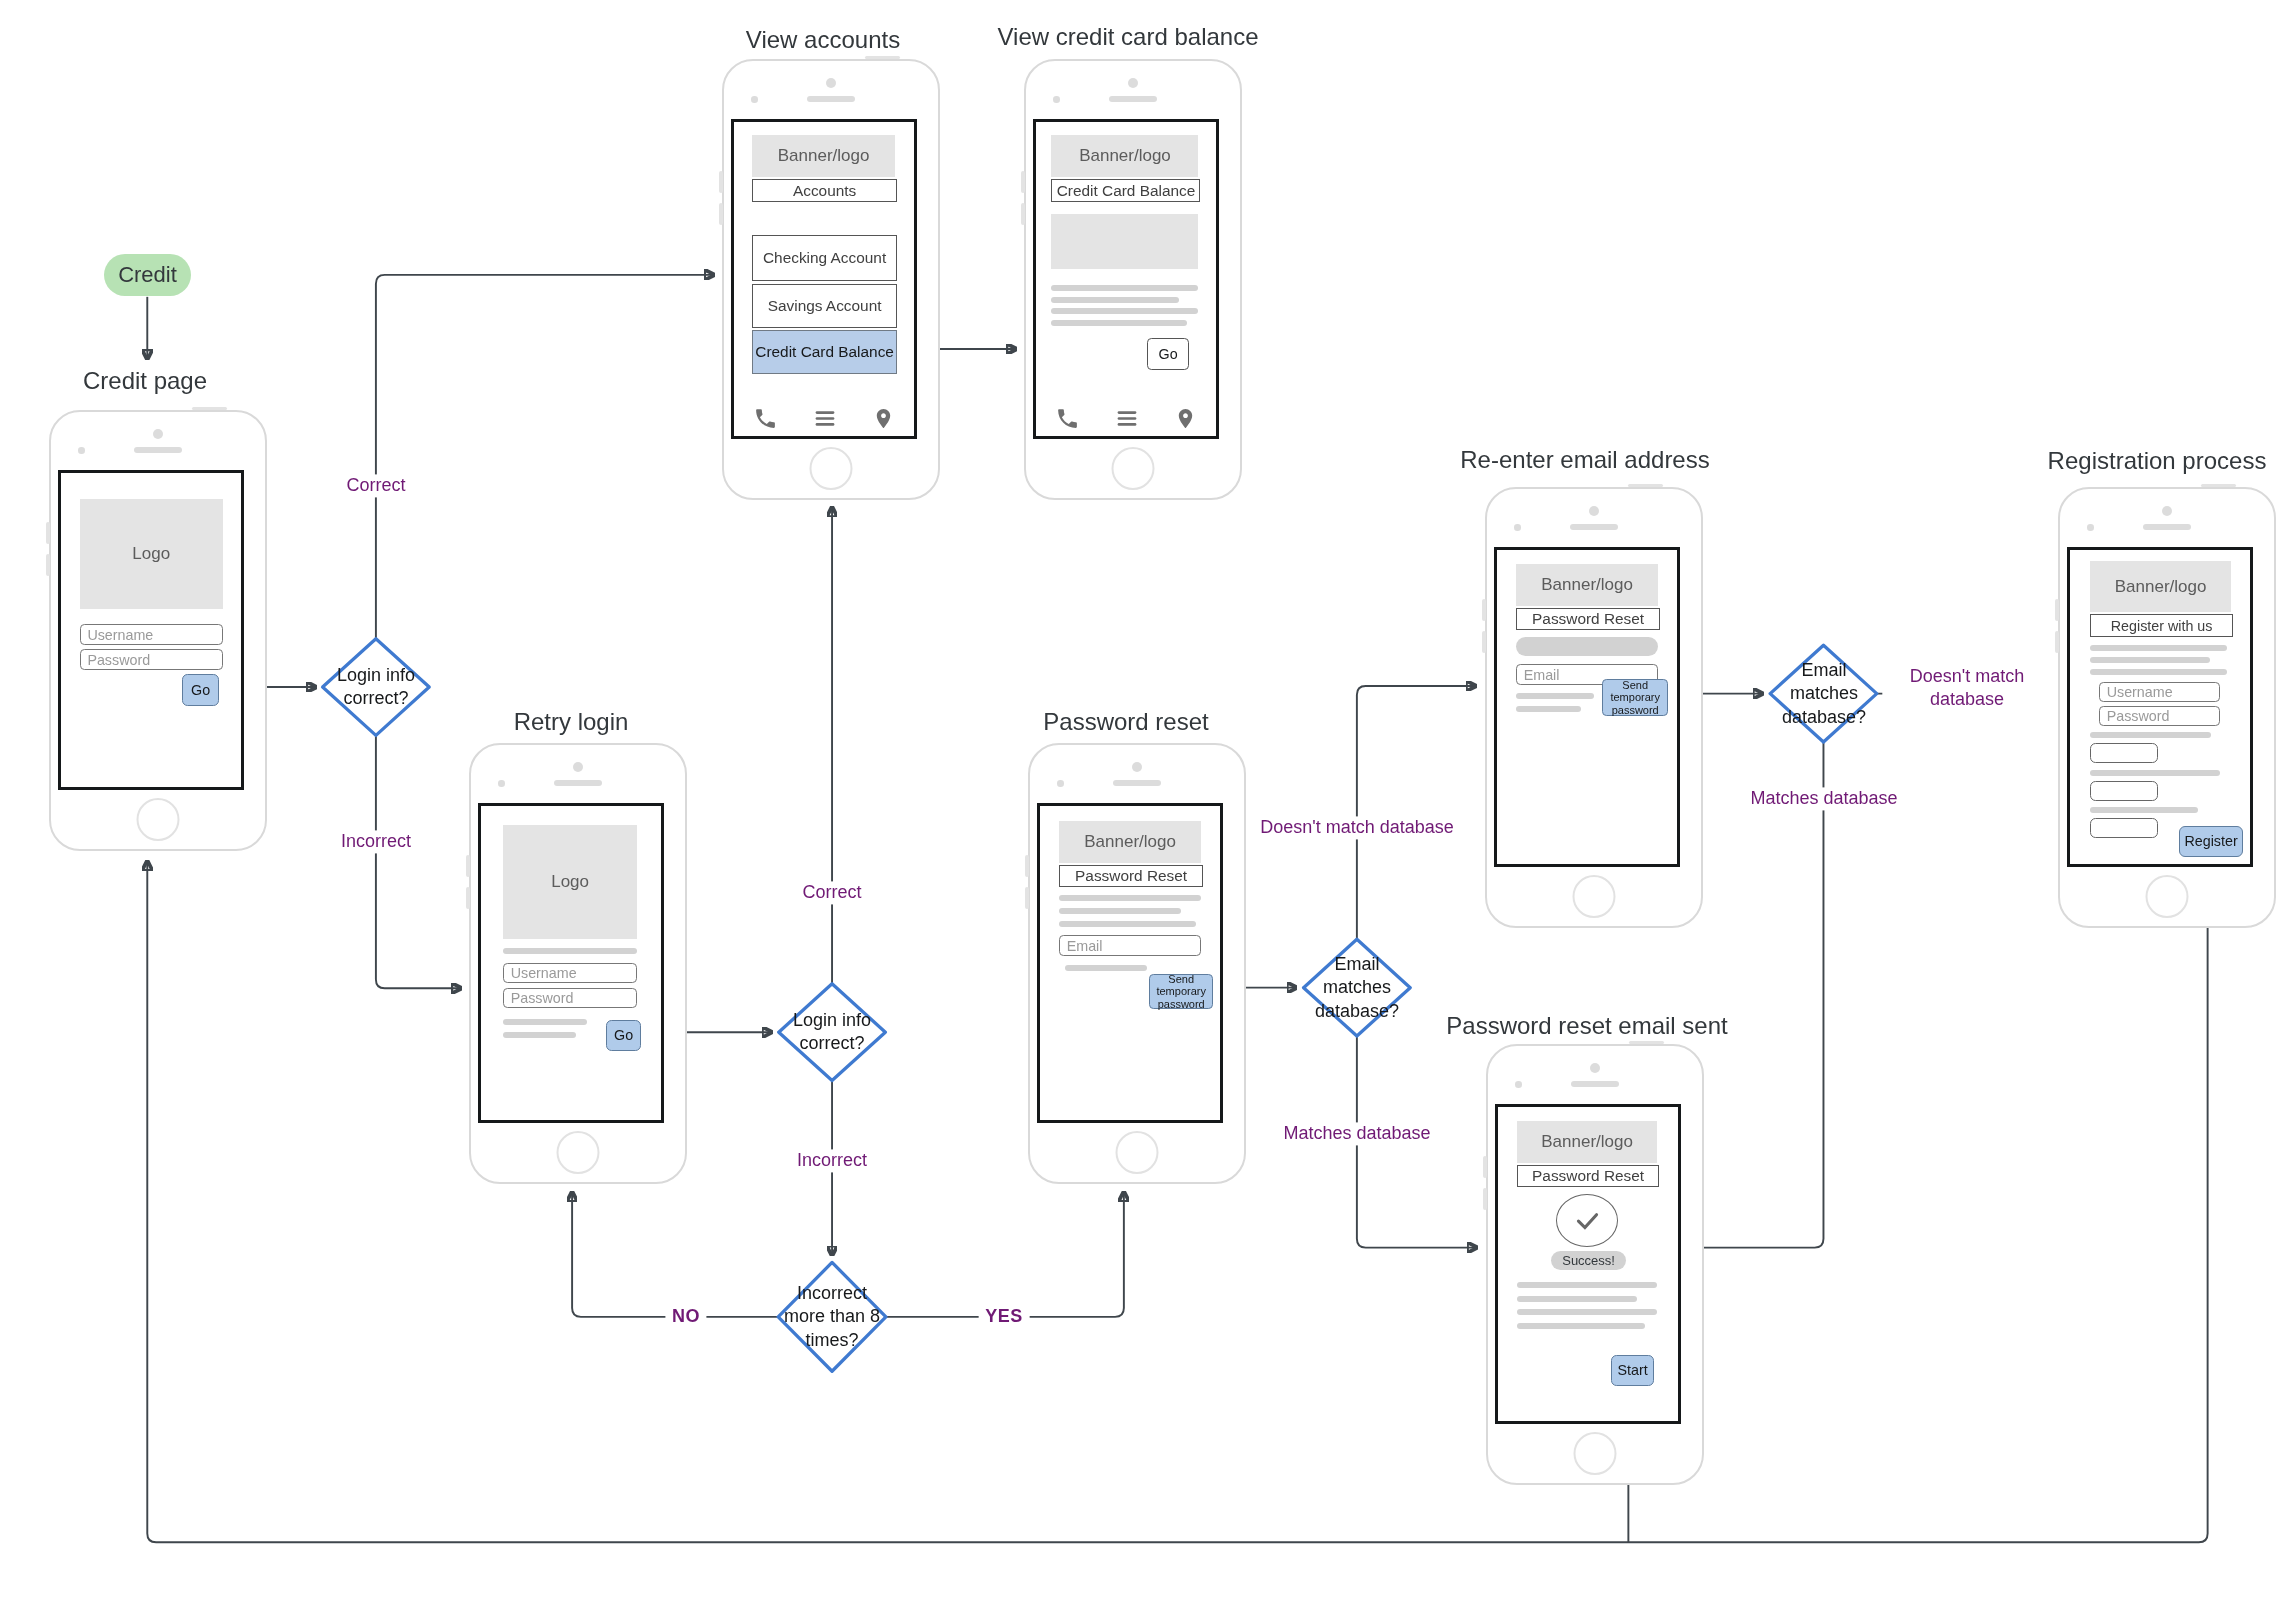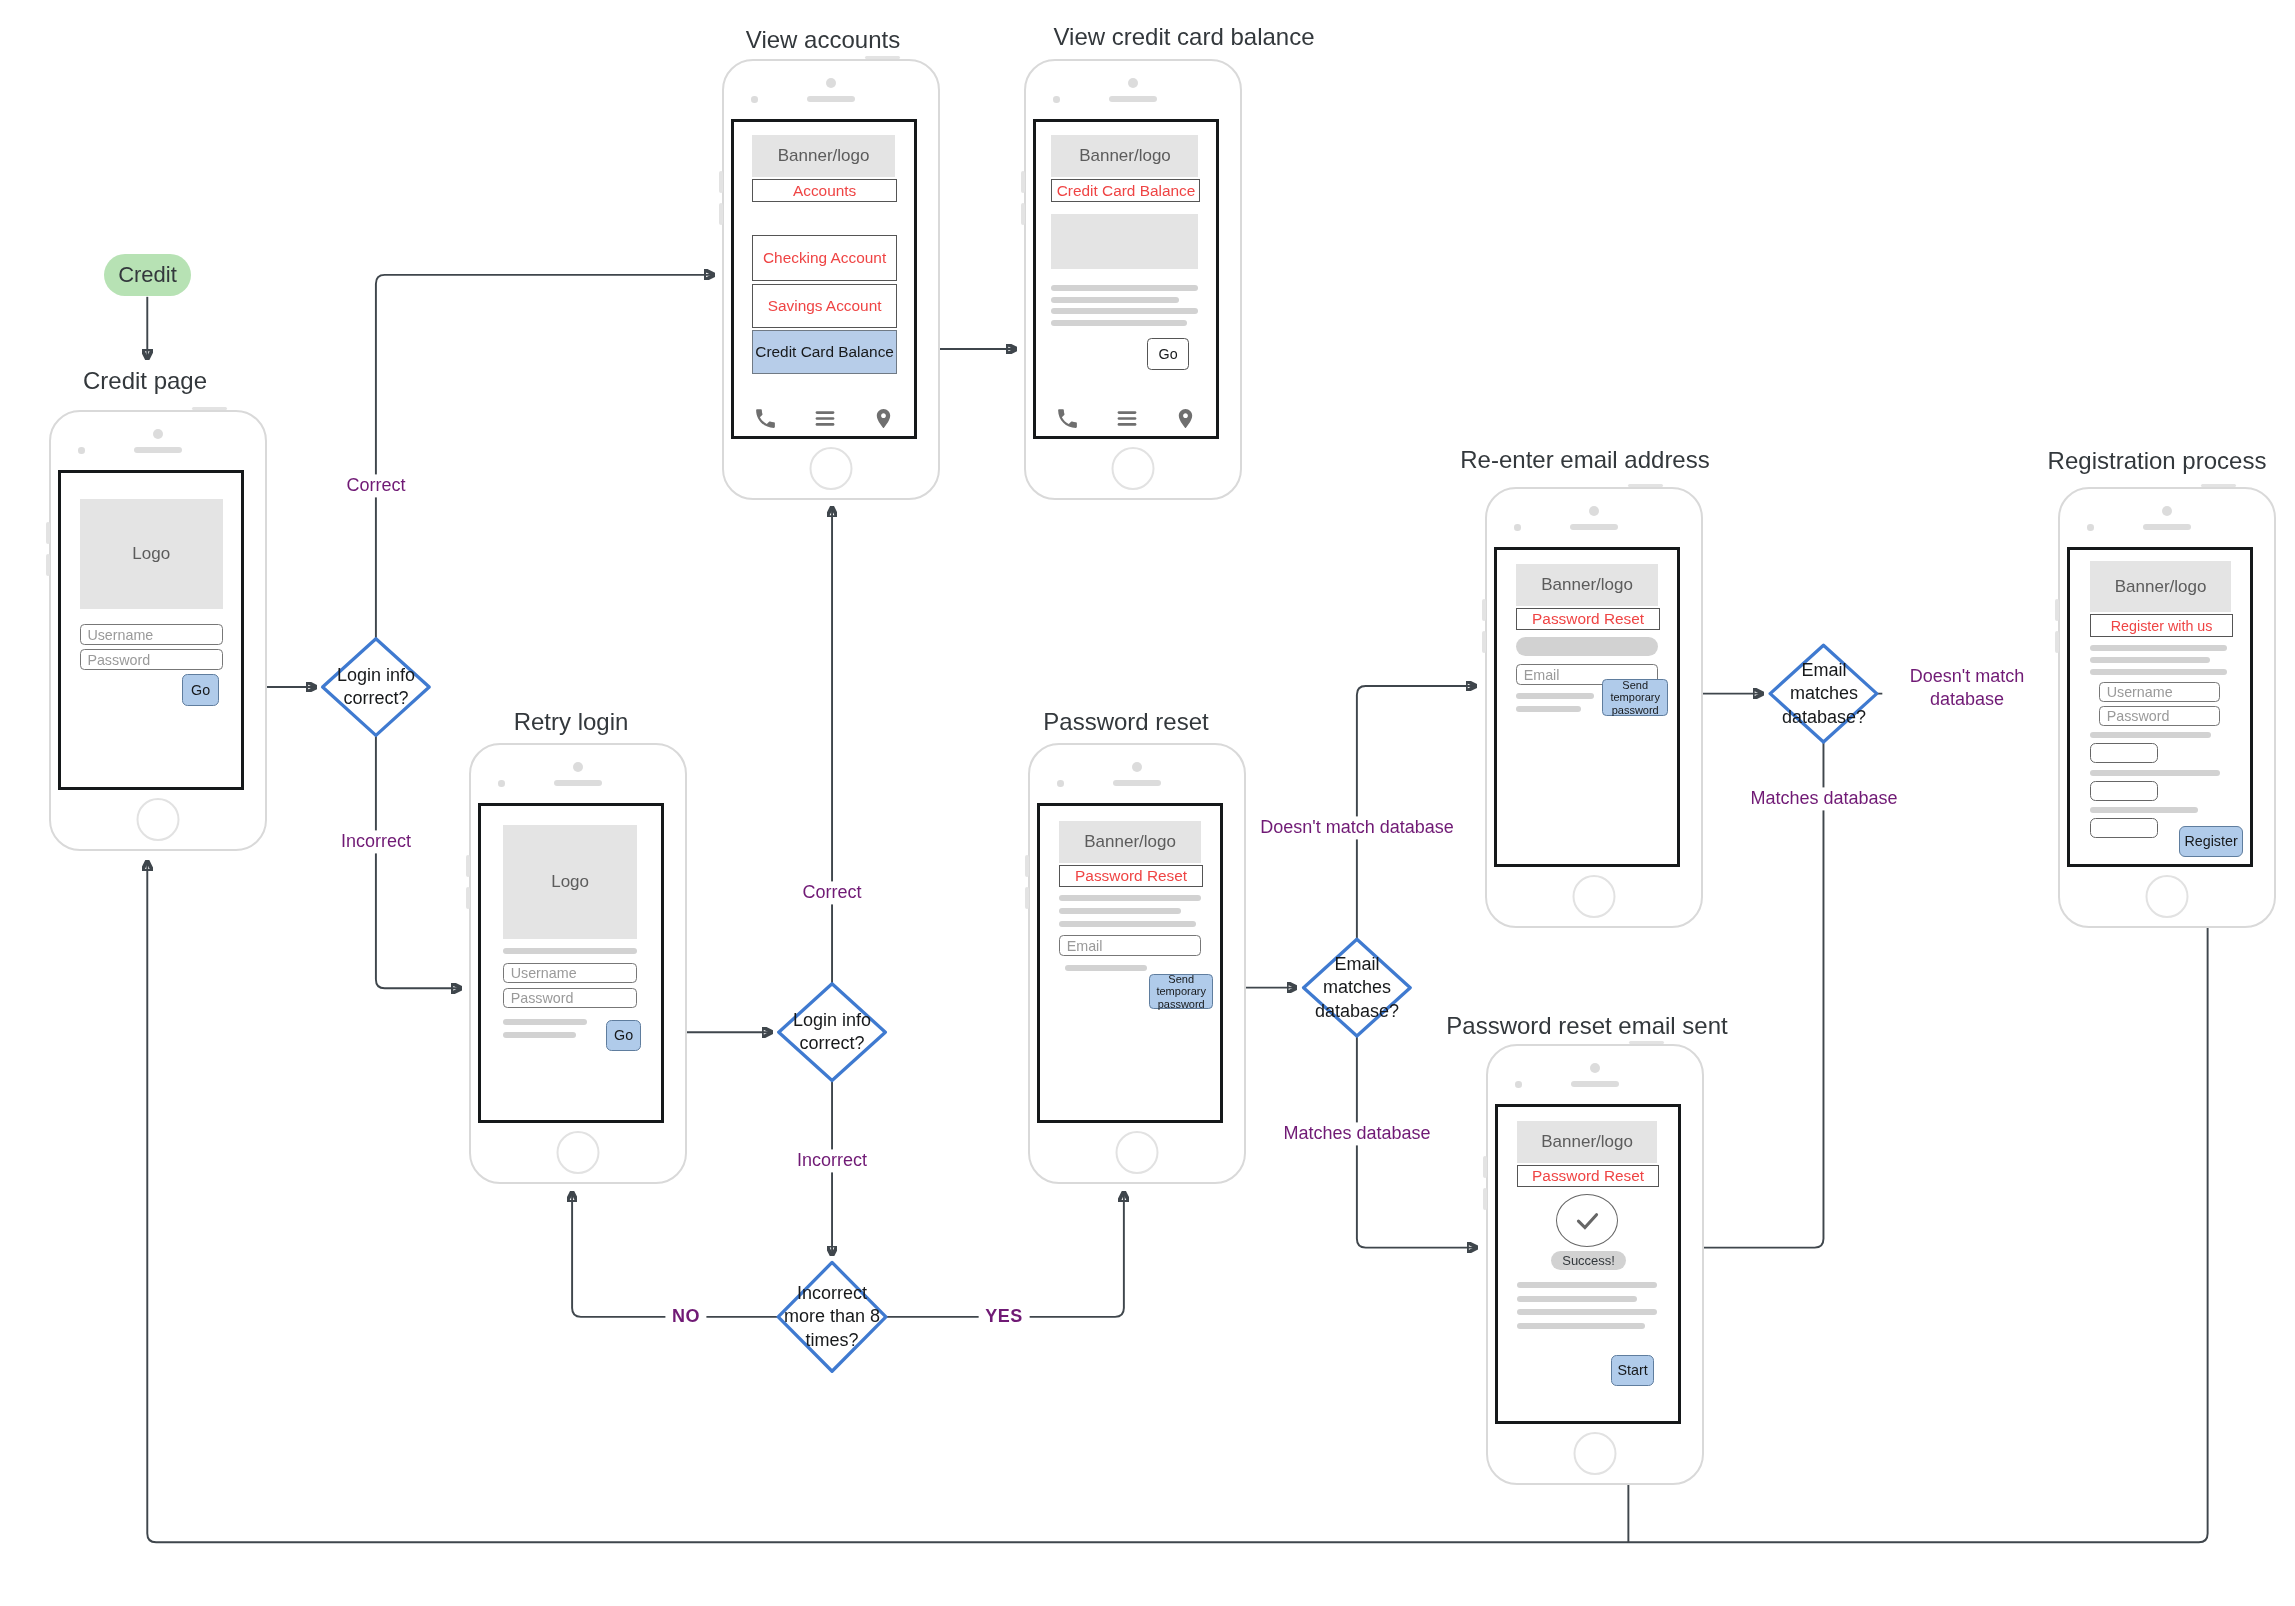--- a/index.html
+++ b/index.html
@@ -26,21 +26,21 @@
   .spk{position:absolute;left:50%;top:35px;transform:translateX(-50%);width:48px;height:6px;border-radius:3.3px;background:#dcdcdc;}
   .spkdot{position:absolute;left:50%;top:35px;transform:translateX(-80px);width:6.6px;height:6.6px;border-radius:50%;background:#dcdcdc;}
   .home{position:absolute;left:50%;bottom:7.7px;transform:translateX(-50%);width:43px;height:43px;border-radius:50%;
     border:2.7px solid #e2e2e2;box-sizing:border-box;background:#fff;}
   .screen{position:absolute;left:7.1px;top:58px;width:180px;height:314px;background:#fff;
     border:3.3px solid #15181a;box-sizing:content-box;}
 
   .gbox{position:absolute;background:#e4e4e4;display:flex;align-items:center;justify-content:center;
     font-size:17px;color:#5c5c5c;}
   .wbox{position:absolute;background:#fff;border:1.1px solid #555;display:flex;align-items:center;justify-content:center;
-    font-size:15.4px;color:#ef4444;}
+    font-size:15.4px;color:#404040;}
   .bluebox{position:absolute;background:#b7cde9;border:1.1px solid #707a85;display:flex;align-items:center;justify-content:center;
     font-size:15.4px;color:#17191b;}
   .gline{position:absolute;background:#d2d2d2;border-radius:3.3px;height:6px;}
   .gpill{position:absolute;background:#d2d2d2;border-radius:10px;}
   .inputf{position:absolute;border:1.1px solid #777;border-radius:4.4px;background:#fff;box-sizing:border-box;
     font-family:"Liberation Sans",sans-serif;font-size:14.3px;color:#444;padding:0 0 0 6.6px;outline:none;}
   .inputf::placeholder{color:#9a9a9a;}
   .btn{position:absolute;background:#b0cbea;border:1.1px solid #5f7d9e;border-radius:5.5px;
     display:flex;align-items:center;justify-content:center;font-size:14.3px;color:#17191b;text-align:center;line-height:1.15;}
   .btn.small{font-size:11px;border-radius:4.4px;padding:1.1px;}
@@ -105,21 +105,21 @@
   <div class="elabel bold" style="left:686px;top:1317px;">NO</div>
   <div class="elabel bold" style="left:1004px;top:1317px;">YES</div>
   <div class="elabel" style="left:1357px;top:828px;">Doesn't match database</div>
   <div class="elabel" style="left:1357px;top:1134px;">Matches database</div>
   <div class="elabel wrap" style="left:1967px;top:688px;">Doesn't match database</div>
   <div class="elabel" style="left:1824px;top:799px;">Matches database</div>
 
   <div class="title" style="left:145px;top:381px;">Credit page</div>
   <div class="title" style="left:571px;top:722px;">Retry login</div>
   <div class="title" style="left:823px;top:40px;">View accounts</div>
-  <div class="title" style="left:1184px;top:37px;">View credit card balance</div>
+  <div class="title" style="left:1128px;top:37px;">View credit card balance</div>
   <div class="title" style="left:1126px;top:722px;">Password reset</div>
   <div class="title" style="left:1585px;top:460px;">Re-enter email address</div>
   <div class="title" style="left:1587px;top:1026px;">Password reset email sent</div>
   <div class="title" style="left:2157px;top:461px;">Registration process</div>
 
   <div class="phone" style="left:49px;top:410px;">
     <div class="ptab" style="left:-5px;top:110px;width:3.8px;height:22px;"></div>
     <div class="ptab" style="left:-5px;top:142px;width:3.8px;height:22px;"></div>
     <div class="ptab" style="right:38px;top:-5.5px;width:35px;height:3.8px;"></div>
     <div class="cam"></div>

